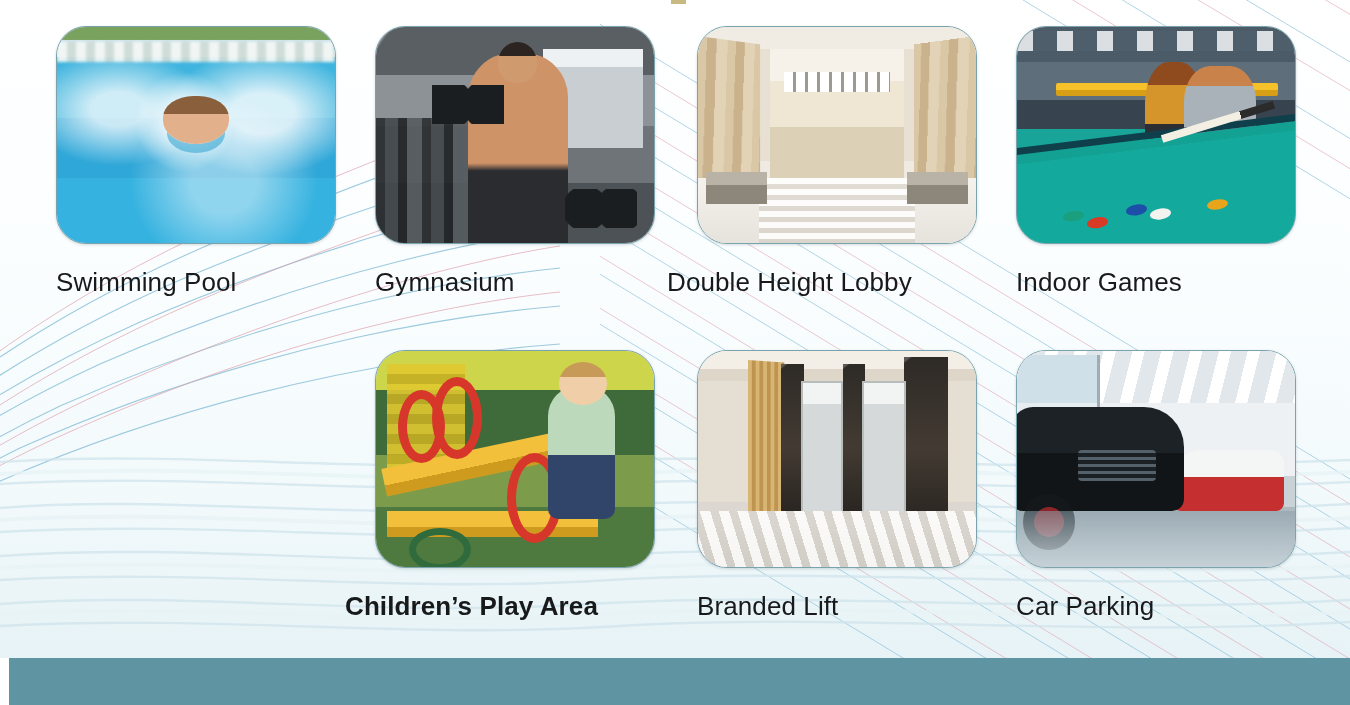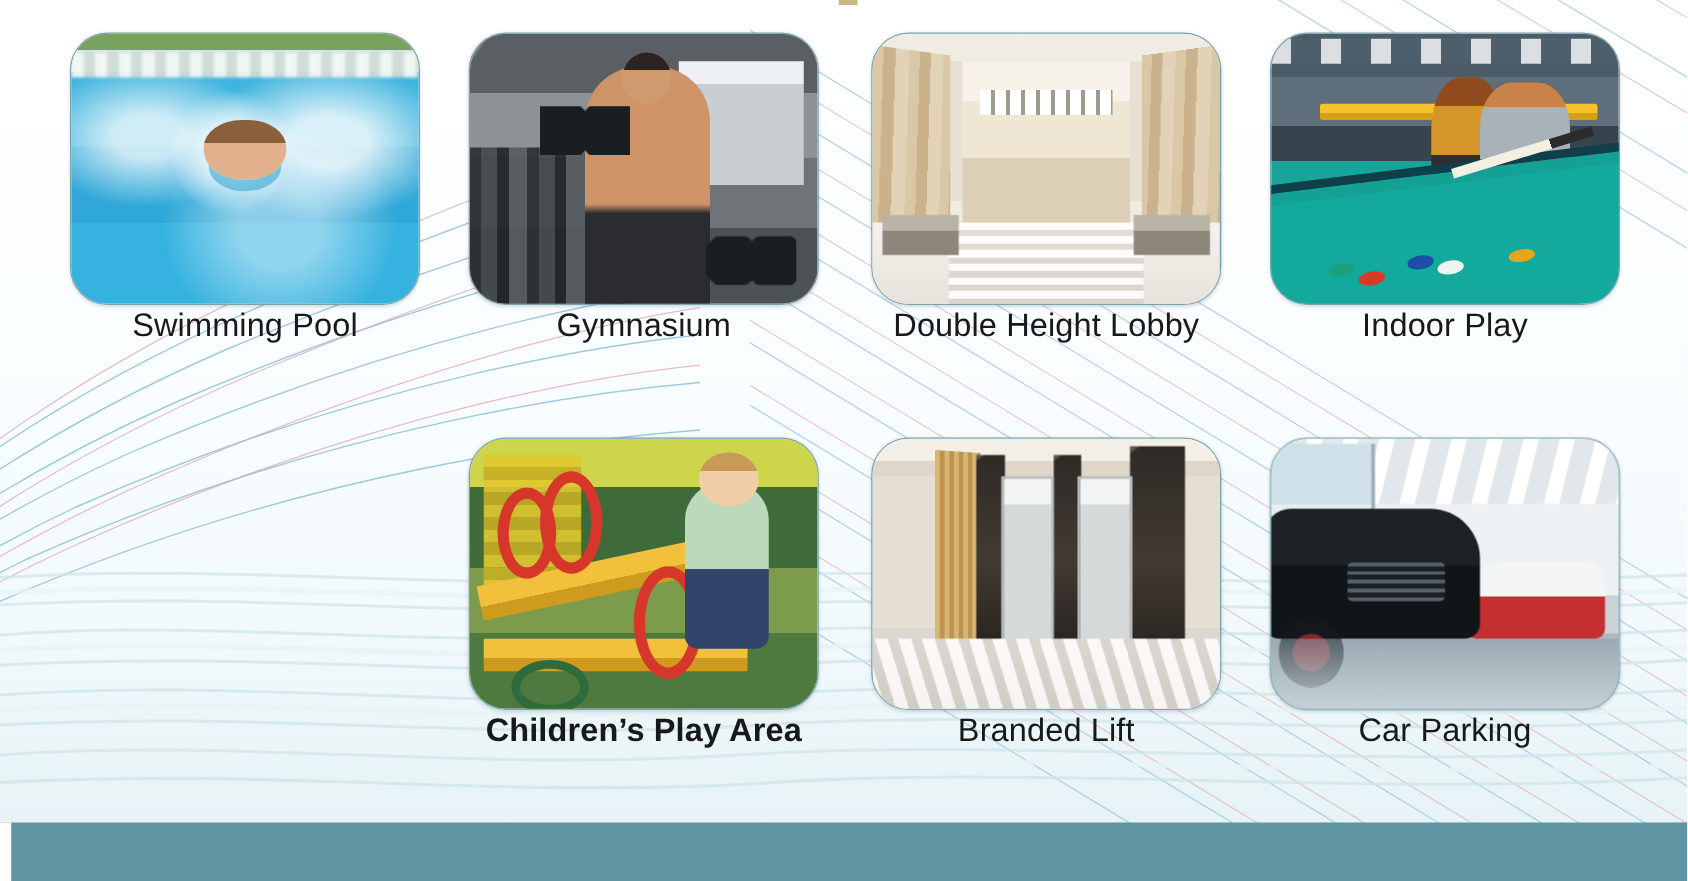--- a/index.html
+++ b/index.html
@@ -86,22 +86,22 @@
     background: #dfe9ec;
     box-shadow: 0 1px 3px rgba(30,60,70,.18);
   }
 
   .photo > .scene {
     position: absolute;
     inset: 0;
   }
 
   .caption {
+    margin-top: 22px;
     width: 280px;
-    text-align: center;
     font-size: 26px;
     line-height: 32px;
     color: #17191a;
     letter-spacing: .1px;
     white-space: nowrap;
   }
   .caption.wide { width: 340px; margin-left: -30px; }
 
   
 
@@ -569,21 +569,21 @@
             <span class="ball b1"></span>
             <span class="ball b2"></span>
             <span class="ball b3"></span>
             <span class="ball b4"></span>
             <span class="ball b5"></span>
 
           </div>
           <div class="games-cue"></div>
         </div>
       </div>
-      <div class="caption">Indoor Play</div>
+      <div class="caption">Indoor Games</div>
     </div>
 
 
     <div class="cell" style="left:375px; top:350px;font-weight:bold;">
       <div class="photo">
         <div class="scene scene-play">
           <div class="play-frame"></div>
           <div class="play-board"></div>
           <div class="play-board2"></div>
           <div class="play-hoop1"></div>

